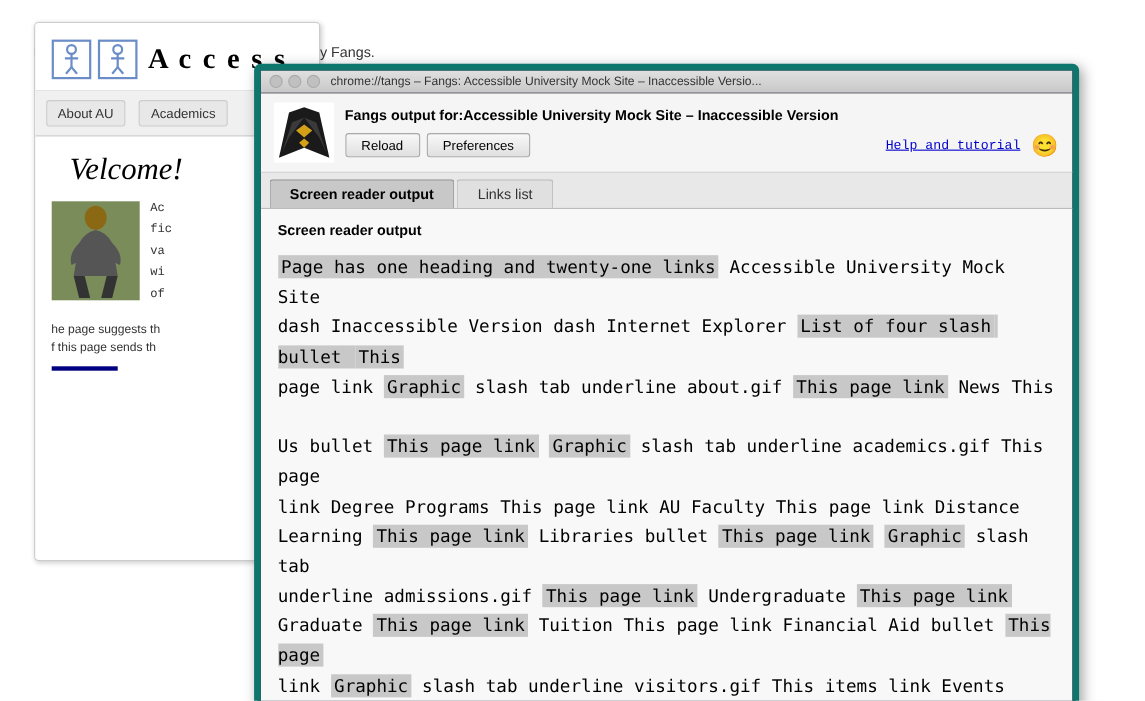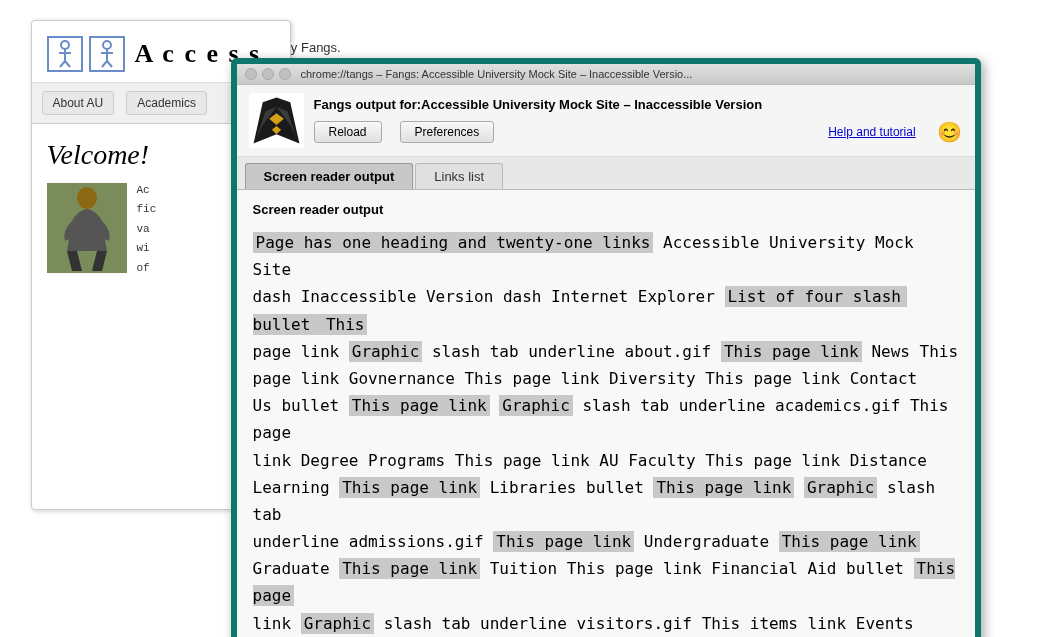--- a/index.html
+++ b/index.html
@@ -84,20 +84,21 @@
     .bg-content {
       padding: 15px;
     }
 
     .bg-welcome {
       font-family: Georgia, serif;
       font-size: 28px;
       font-style: italic;
       margin-bottom: 12px;
       color: #000;
+      margin-left: 17px;
     }
 
     .bg-content-area {
       display: flex;
       gap: 10px;
     }
 
     .bg-photo {
       width: 80px;
       height: 90px;
@@ -205,40 +206,41 @@
 
     .fangs-title-text {
       font-size: 13px;
       font-weight: bold;
       color: #000;
       margin-bottom: 8px;
     }
 
     .fangs-buttons {
       display: flex;
-      gap: 18px;
+      gap: 6px;
       align-items: center;
     }
 
     .fangs-btn {
       padding: 3px 14px;
       background: linear-gradient(to bottom, #f8f8f8, #e0e0e0);
       border: 1px solid #aaa;
       border-radius: 3px;
       font-size: 12px;
       cursor: pointer;
       color: #000;
     }
 
     .fangs-help-link {
       margin-left: auto;
       color: #0000cc;
       font-size: 12px;
       text-decoration: underline;
       cursor: pointer;
+      font-family: Liberation Mono, monospace;
     }
 
     
     .fangs-tabs {
       display: flex;
       background: #e8e8e8;
       border-bottom: 1px solid #bbb;
       padding: 6px 8px 0;
       gap: 2px;
     }
@@ -343,20 +345,25 @@
           </svg>
         </div>
         <div class="bg-text-block">
           <p>Ac</p>
           <p>fic</p>
           <p>va</p>
           <p>wi</p>
           <p>of</p>
         </div>
       </div>
+      <div class="bg-bottom-text">
+        <div>he page suggests th</div>
+        <div>f this page sends th</div>
+        <div class="bg-blue-bar"></div>
+      </div>
     </div>
   </div>
 
   <div class="fangs-popup">
 
     <div class="fangs-titlebar">
       <div class="traffic-lights">
         <div class="traffic-light"></div>
         <div class="traffic-light"></div>
         <div class="traffic-light"></div>
@@ -398,21 +405,21 @@
         <span>Links list</span>
       </div>
     </div>
 
     <div class="fangs-content">
       <div class="fangs-section-title">Screen reader output</div>
       <div class="fangs-text-area">
         <span class="highlighted">Page has one heading and twenty-one links</span><span> Accessible University Mock Site</span><br>
         <span>dash Inaccessible Version dash Internet Explorer </span><span class="highlighted">List of four slash</span><span class="highlighted"> bullet </span><span class="highlighted">This</span><br>
         <span>page link </span><span class="highlighted">Graphic</span><span> slash tab underline about.gif </span><span class="highlighted">This page link</span><span> News This</span><br>
-        <span>page link  Govnernance This page link  Diversity This page link  Contact</span><br>
+        <br>
         <span>Us bullet </span><span class="highlighted">This page link</span><span> </span><span class="highlighted">Graphic</span><span> slash tab underline academics.gif This page</span><br>
         <span>link  Degree Programs This page link  AU Faculty This page link  Distance</span><br>
         <span>Learning </span><span class="highlighted">This page link</span><span> Libraries bullet </span><span class="highlighted">This page link</span><span> </span><span class="highlighted">Graphic</span><span> slash tab</span><br>
         <span>underline admissions.gif </span><span class="highlighted">This page link</span><span> Undergraduate </span><span class="highlighted">This page link</span><br>
         <span>Graduate </span><span class="highlighted">This page link</span><span> Tuition </span><span>This page link</span><span> Financial Aid bullet </span><span class="highlighted">This page</span><br>
         <span>link </span><span class="highlighted">Graphic</span><span> slash tab underline visitors.gif This items link  Events This page</span>
       </div>
     </div>
   </div>
 

